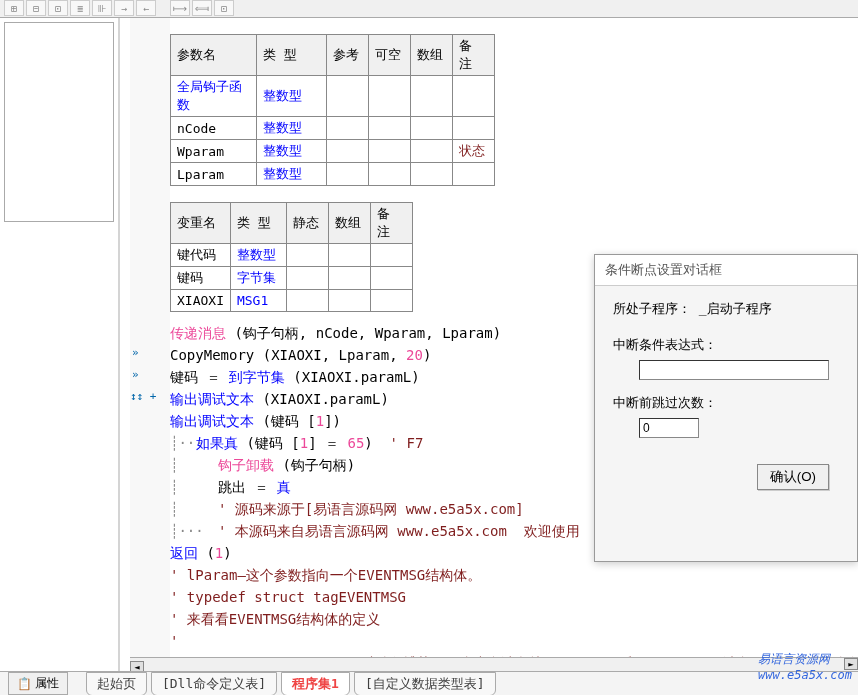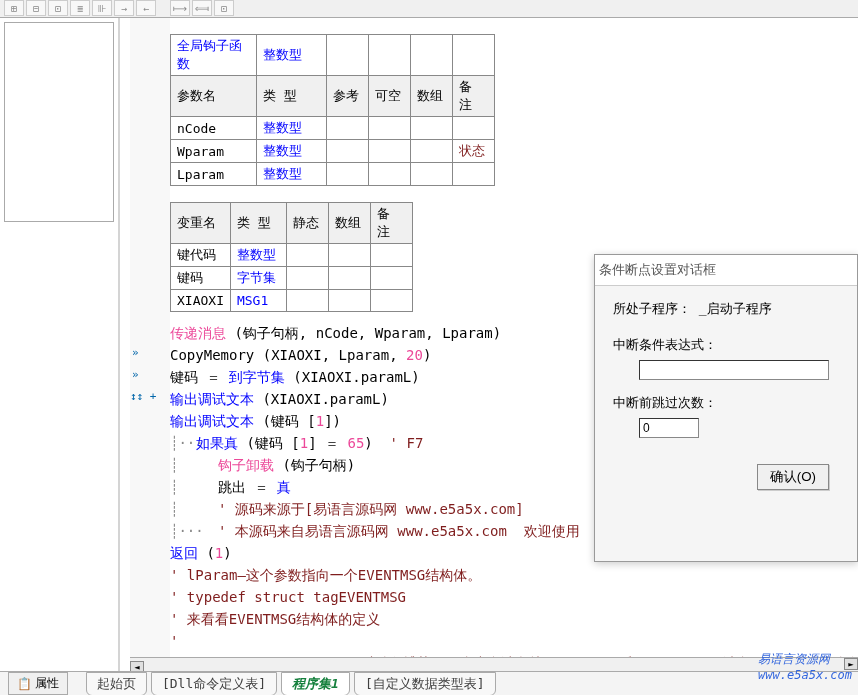--- a/index.html
+++ b/index.html
@@ -151,21 +151,21 @@
     padding: 2px 10px;
     font-size: 13px;
     border: 1px solid #aaa;
     border-top-left-radius: 0;
     border-top-right-radius: 0;
     border-bottom-left-radius: 6px;
     border-bottom-right-radius: 6px;
     background: #f8f8f8;
     color: #404040;
   }
-  .tab.active { background: #fff; font-weight: bold; color: #15803d; font-style: italic; }
+  .tab.active { background: #fff; font-weight: bold; color: #ef4444; }
   .prop-btn {
     padding: 2px 8px;
     border: 1px solid #aaa;
     background: #f0f0f0;
     font-size: 12px;
     display: flex;
     align-items: center;
     gap: 3px;
   }
   .credit {
@@ -183,21 +183,21 @@
     right: 0;
     top: 254px;
     width: 264px;
     height: 308px;
     background: #f5f5f5;
     border: 1px solid #999;
     box-shadow: 0 2px 8px rgba(0,0,0,0.2);
   }
   .dialog-title {
     background: #ffffff;
-    padding: 6px 4px;
+    padding: 6px 10px;
     font-size: 13px;
     border-bottom: 1px solid #ccc;
     color: #555;
   }
   .dialog-body {
     padding: 14px 18px;
     font-size: 13px;
   }
   .dialog-body .row { margin-bottom: 10px; }
   .dialog-body input[type=text] {
@@ -242,34 +242,34 @@
     <span class="gutter-mark" style="top:328px">»</span>
     <span class="gutter-mark" style="top:350px">»</span>
     <span class="gutter-mark" style="top:372px;left:0;font-size:11px">↕↕ +</span>
   </div>
 
   <div class="code-content">
 
     <table class="code-table tbl1">
       <tbody>
           <tr>
-            <td class="c-blue">全局钩子函数</td>
-            <td class="c-blue">整数型</td>
-            <td></td>
-            <td></td>
-            <td></td>
-            <td></td>
-          </tr>
-      <tr>
             <th>参数名</th>
             <th>类 型</th>
             <th>参考</th>
             <th>可空</th>
             <th>数组</th>
             <th>备 注</th>
+          </tr>
+      <tr>
+            <td class="c-blue">全局钩子函数</td>
+            <td class="c-blue">整数型</td>
+            <td></td>
+            <td></td>
+            <td></td>
+            <td></td>
           </tr>
       <tr>
             <td>nCode</td>
             <td class="c-blue">整数型</td>
             <td></td>
             <td></td>
             <td></td>
             <td></td>
           </tr>
       <tr>

